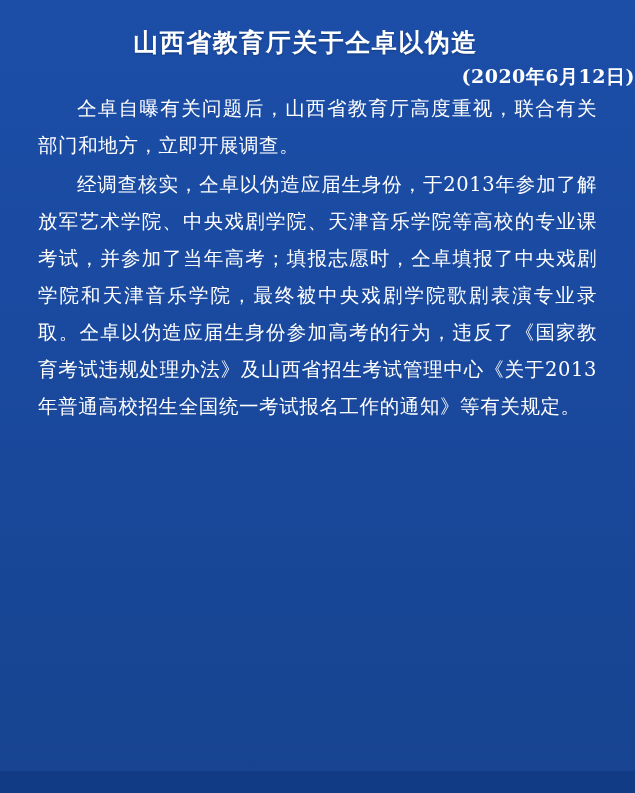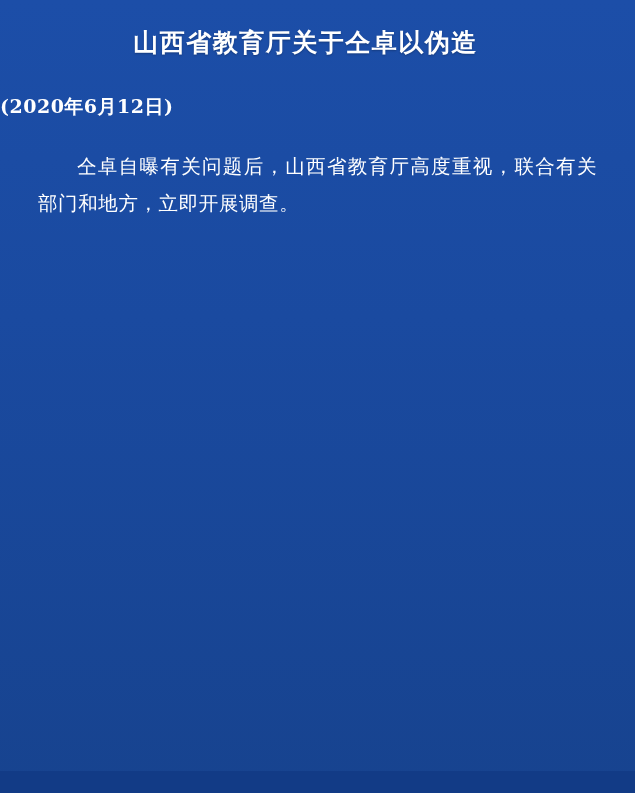--- a/index.html
+++ b/index.html
@@ -29,28 +29,26 @@
   .title-line {
     font-size: 25px;
     font-weight: bold;
     letter-spacing: 1.5px;
     line-height: 42px;
     color: #ffffff;
     text-shadow: 0 1px 2px rgba(0,0,0,0.25);
     white-space: nowrap;
   }
   .date-line {
-    margin-top: 30px;
-    text-align: left;
+    text-align: right;
     font-size: 19px;
     font-weight: bold;
     letter-spacing: 0.5px;
   }
   .body-block {
-    margin-top: 28px;
     padding: 0 38px;
   }
   .para {
     font-size: 19.5px;
     line-height: 37px;
     text-align: justify;
     text-justify: inter-ideograph;
     text-indent: 2em;
     letter-spacing: 0.6px;
     margin: 0 0 2px 0;
@@ -71,16 +69,17 @@
 <div class="page">
 
   <div class="title-block">
     <div class="title-line">山西省教育厅关于仝卓以伪造</div>
   </div>
 
   <div class="date-line">(2020年6月12日)</div>
 
   <div class="body-block">
     <p class="para">仝卓自曝有关问题后，山西省教育厅高度重视，联合有关部门和地方，立即开展调查。</p>
+    <p class="para">经调查核实，仝卓以伪造应届生身份，于2013年参加了解放军艺术学院、中央戏剧学院、天津音乐学院等高校的专业课考试，并参加了当年高考；填报志愿时，仝卓填报了中央戏剧学院和天津音乐学院，最终被中央戏剧学院歌剧表演专业录取。仝卓以伪造应届生身份参加高考的行为，违反了《国家教育考试违规处理办法》及山西省招生考试管理中心《关于2013年普通高校招生全国统一考试报名工作的通知》等有关规定。</p>
   </div>
 
   <div class="bottom-bar"></div>
 </div>
 
 </body></html>

